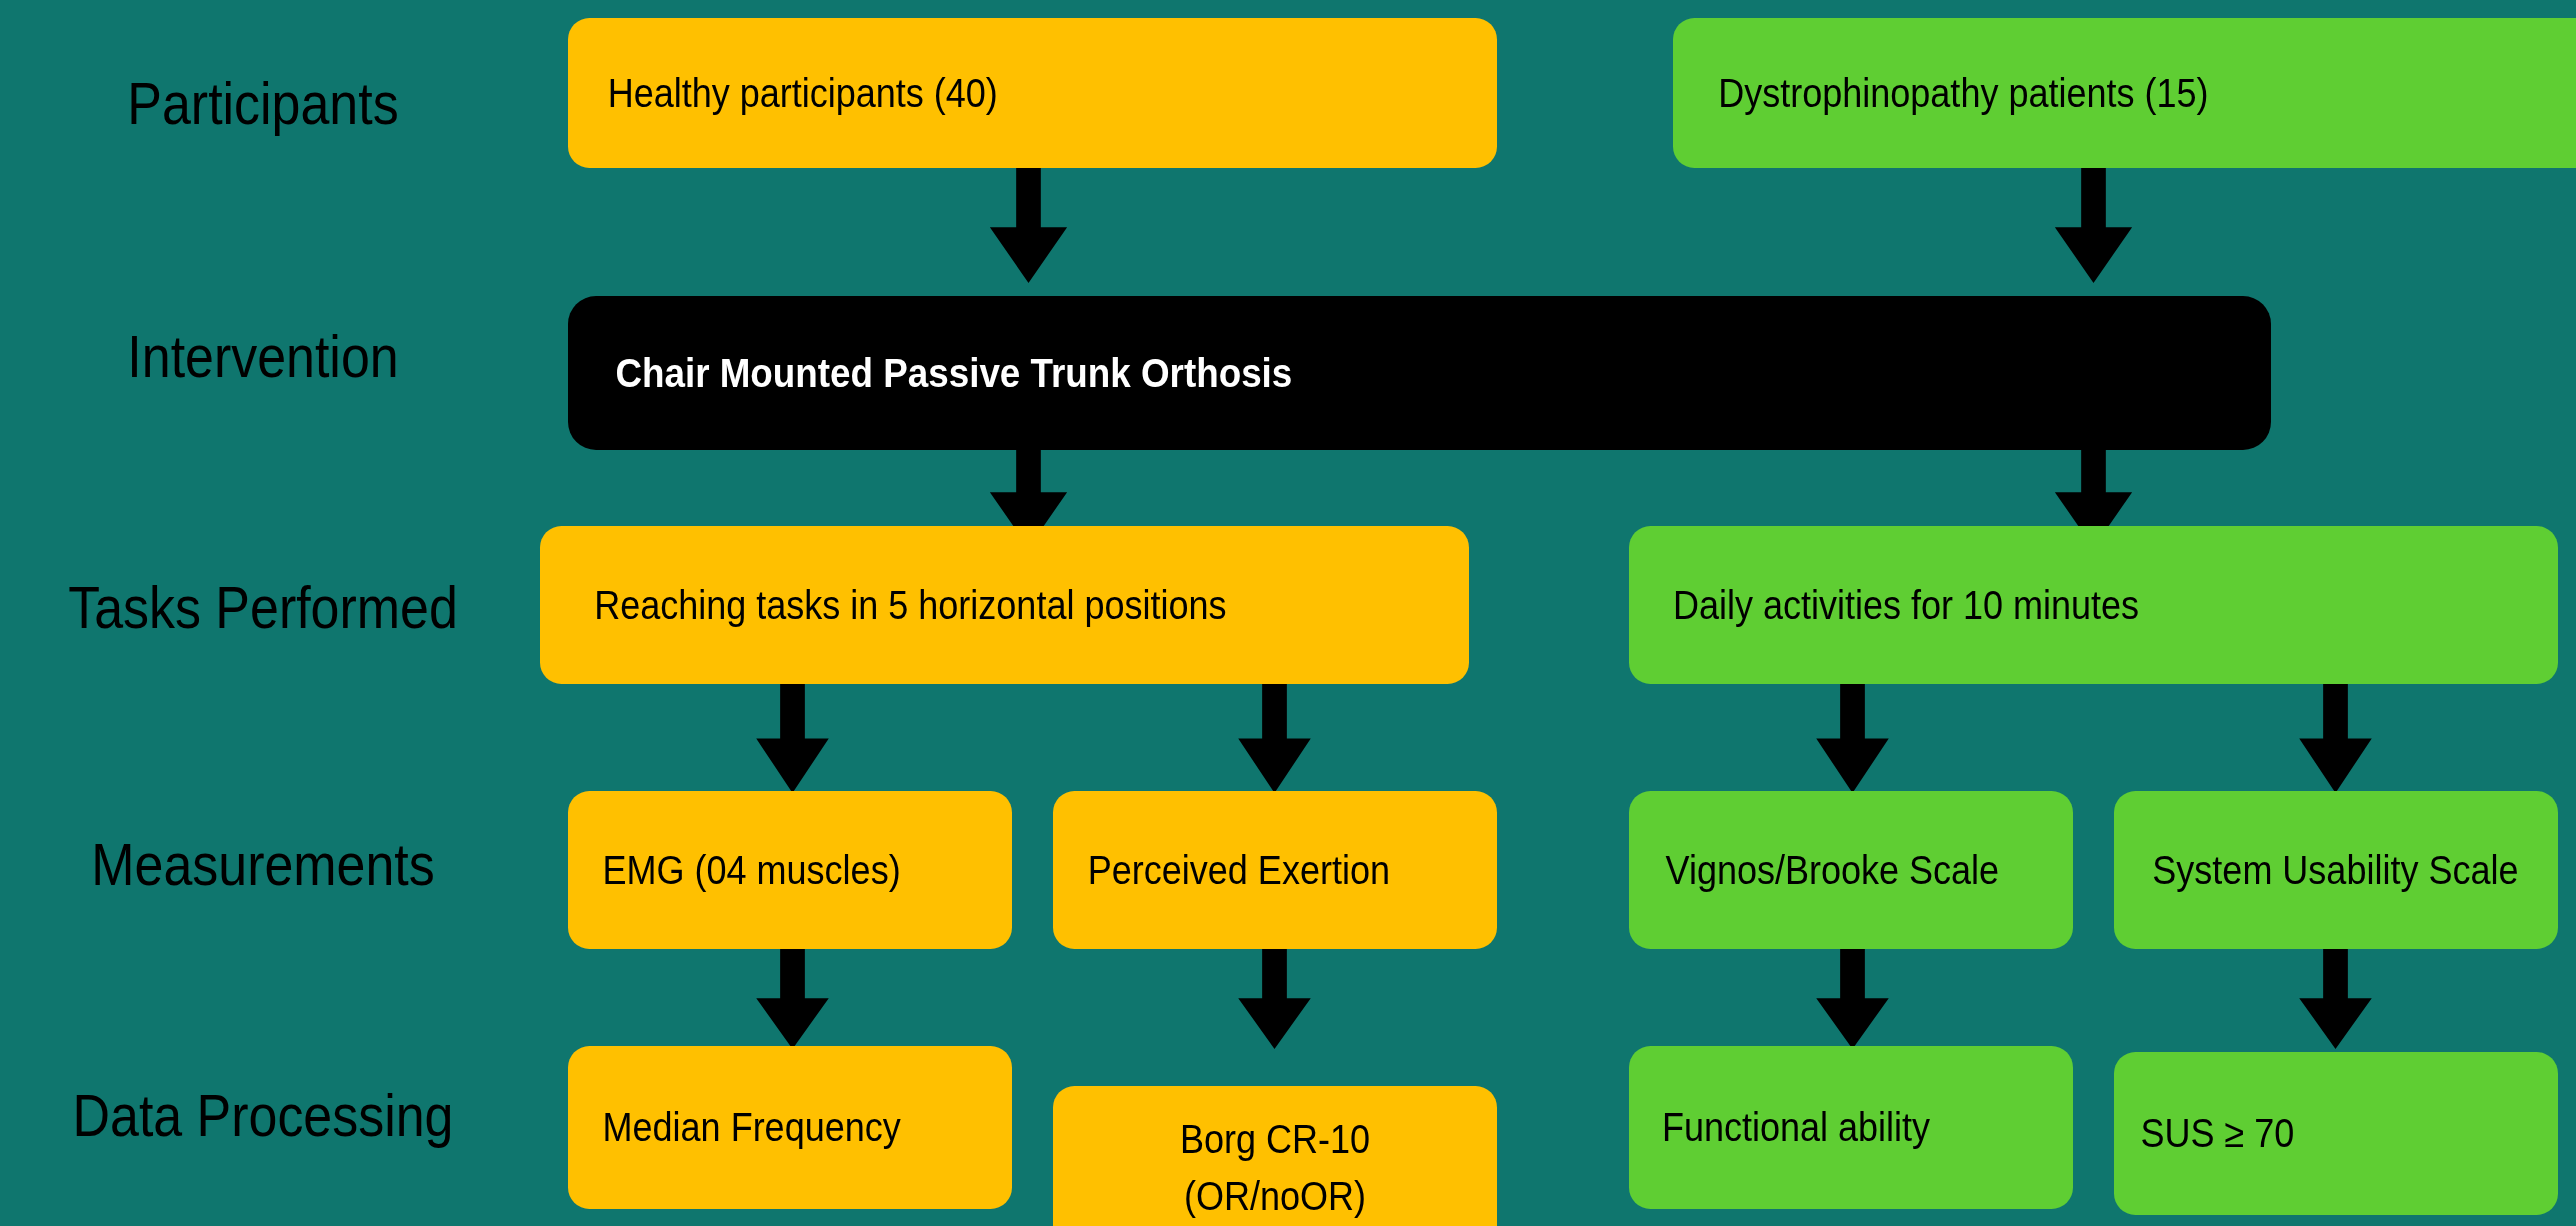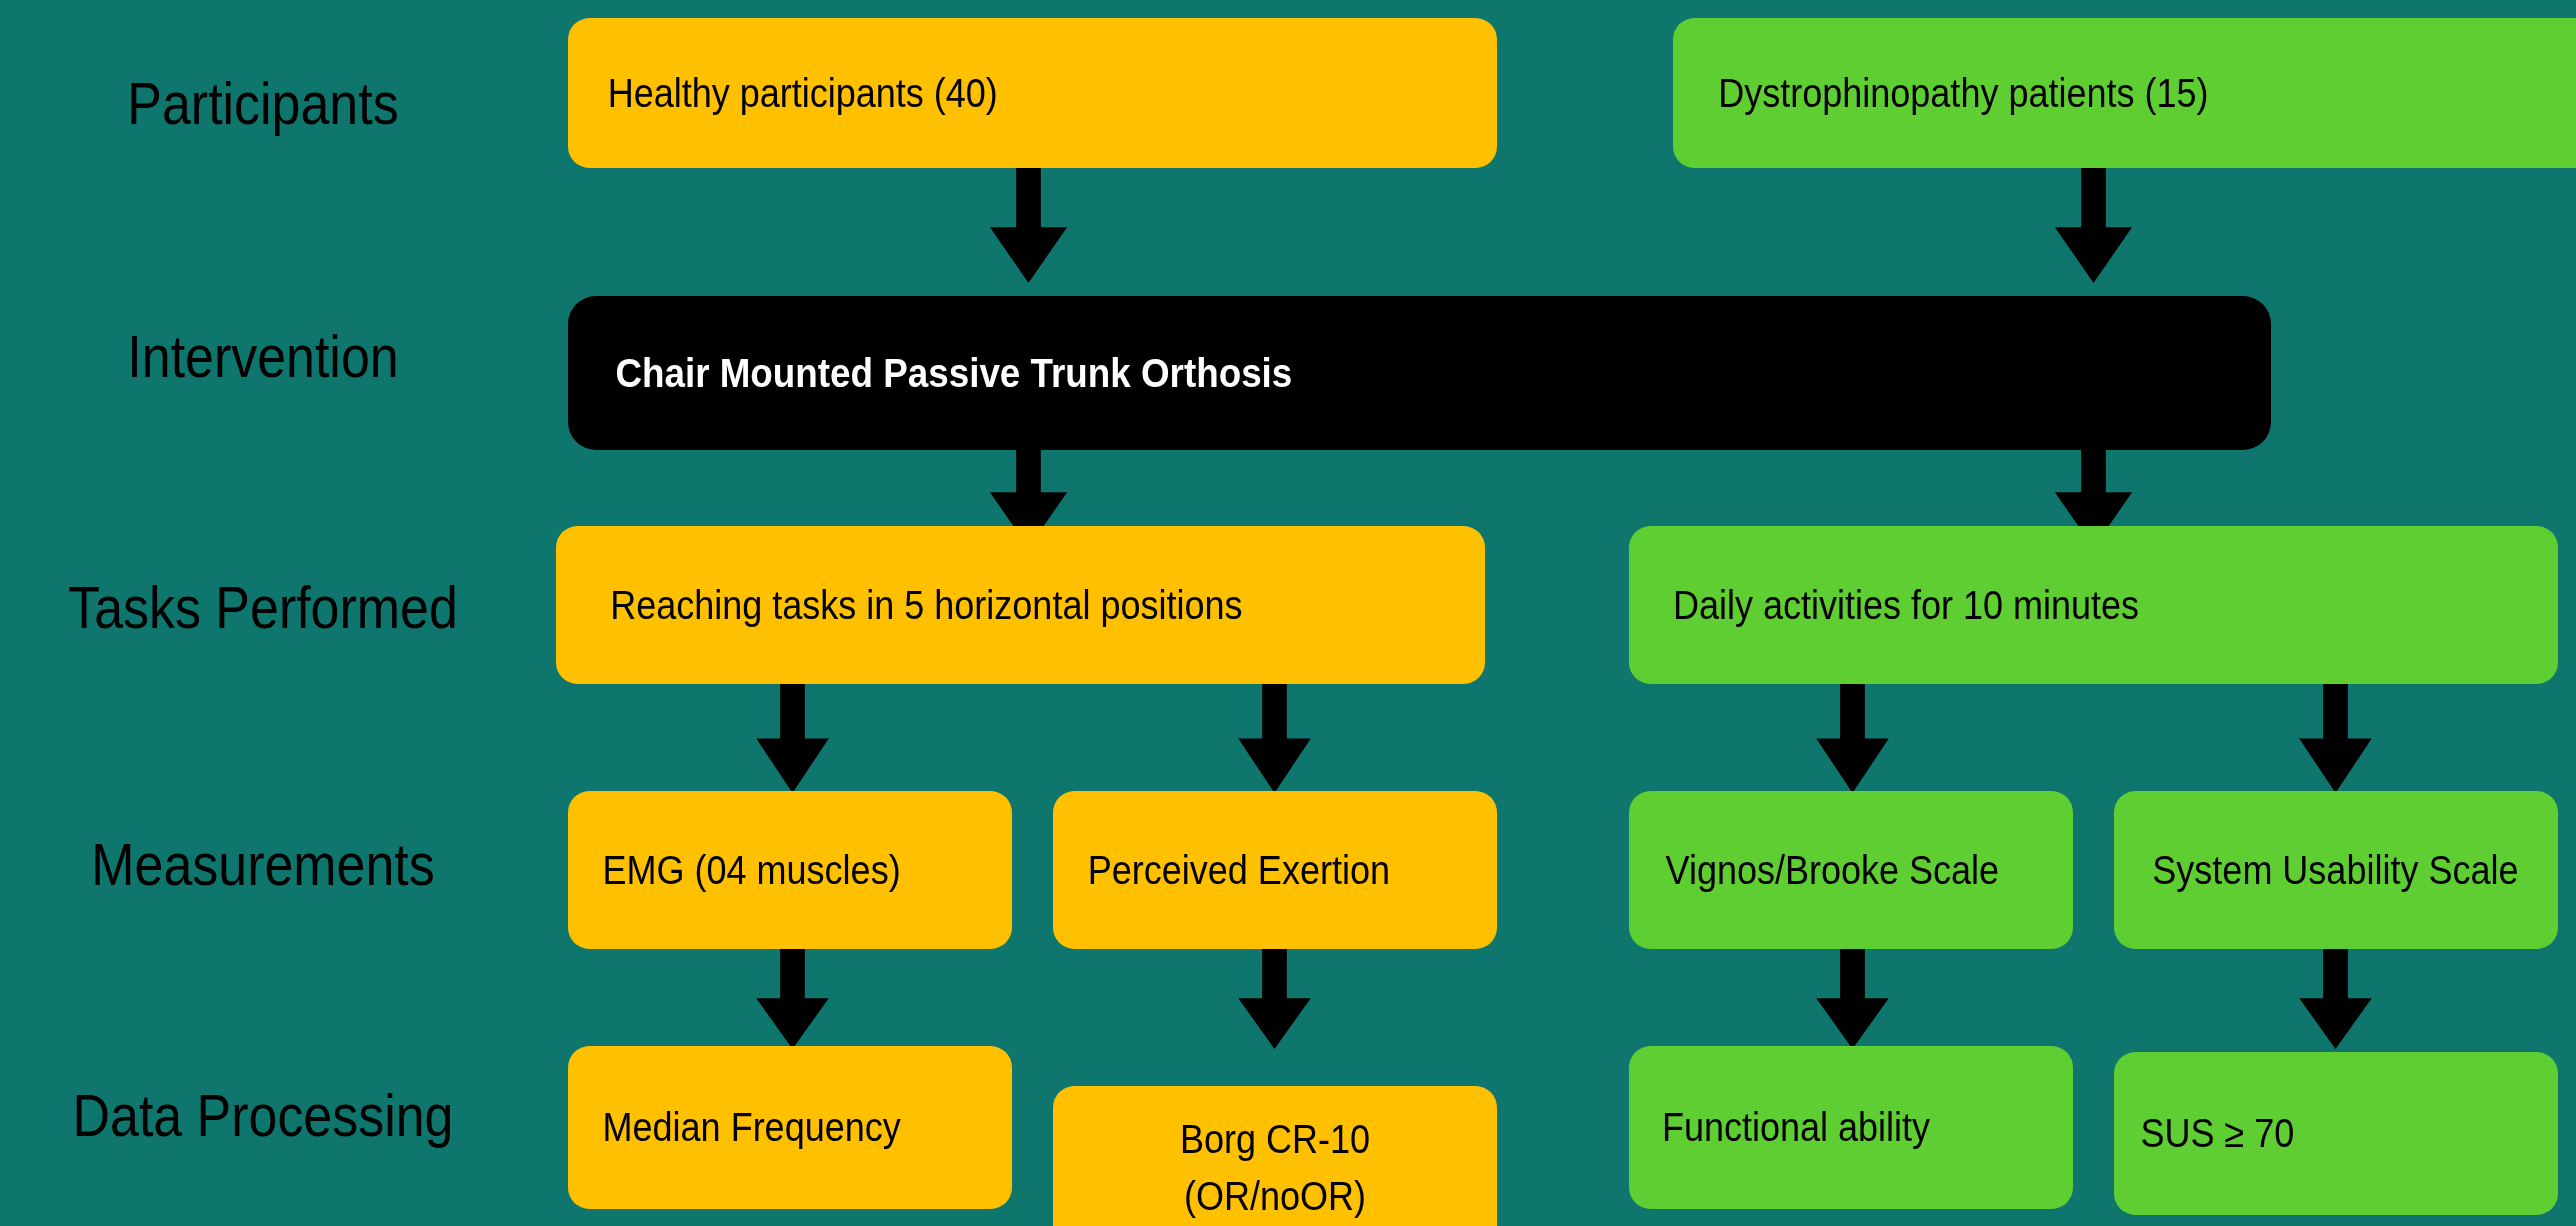--- a/index.html
+++ b/index.html
@@ -114,21 +114,21 @@
     <svg viewBox="0 0 118 140" preserveAspectRatio="none">
       <polygon points="44,0 74,0 74,72 106,72 59,140 12,72 44,72" fill="#000000"></polygon>
     </svg>
   </div>
   <div class="arrow" style="left:2045px; top:433px; width:97px; height:115px;">
     <svg viewBox="0 0 118 140" preserveAspectRatio="none">
       <polygon points="44,0 74,0 74,72 106,72 59,140 12,72 44,72" fill="#000000"></polygon>
     </svg>
   </div>
 
-  <div class="node yellow" style="left:556px; top:526px; width:929px; height:158px;padding-left:19px;">
+  <div class="node yellow" style="left:540px; top:526px; width:929px; height:158px;padding-left:19px;">
     <span class="txt">Reaching tasks in 5 horizontal positions</span>
   </div>
 
   <div class="node green" style="left:1629px; top:526px; width:929px; height:158px;">
     <span class="txt">Daily activities for 10 minutes</span>
   </div>
 
   <div class="arrow" style="left:748px; top:684px; width:89px; height:109px;">
     <svg viewBox="0 0 108 132" preserveAspectRatio="none">
       <polygon points="39,0 69,0 69,66 98,66 54,132 10,66 39,66" fill="#000000"></polygon>

